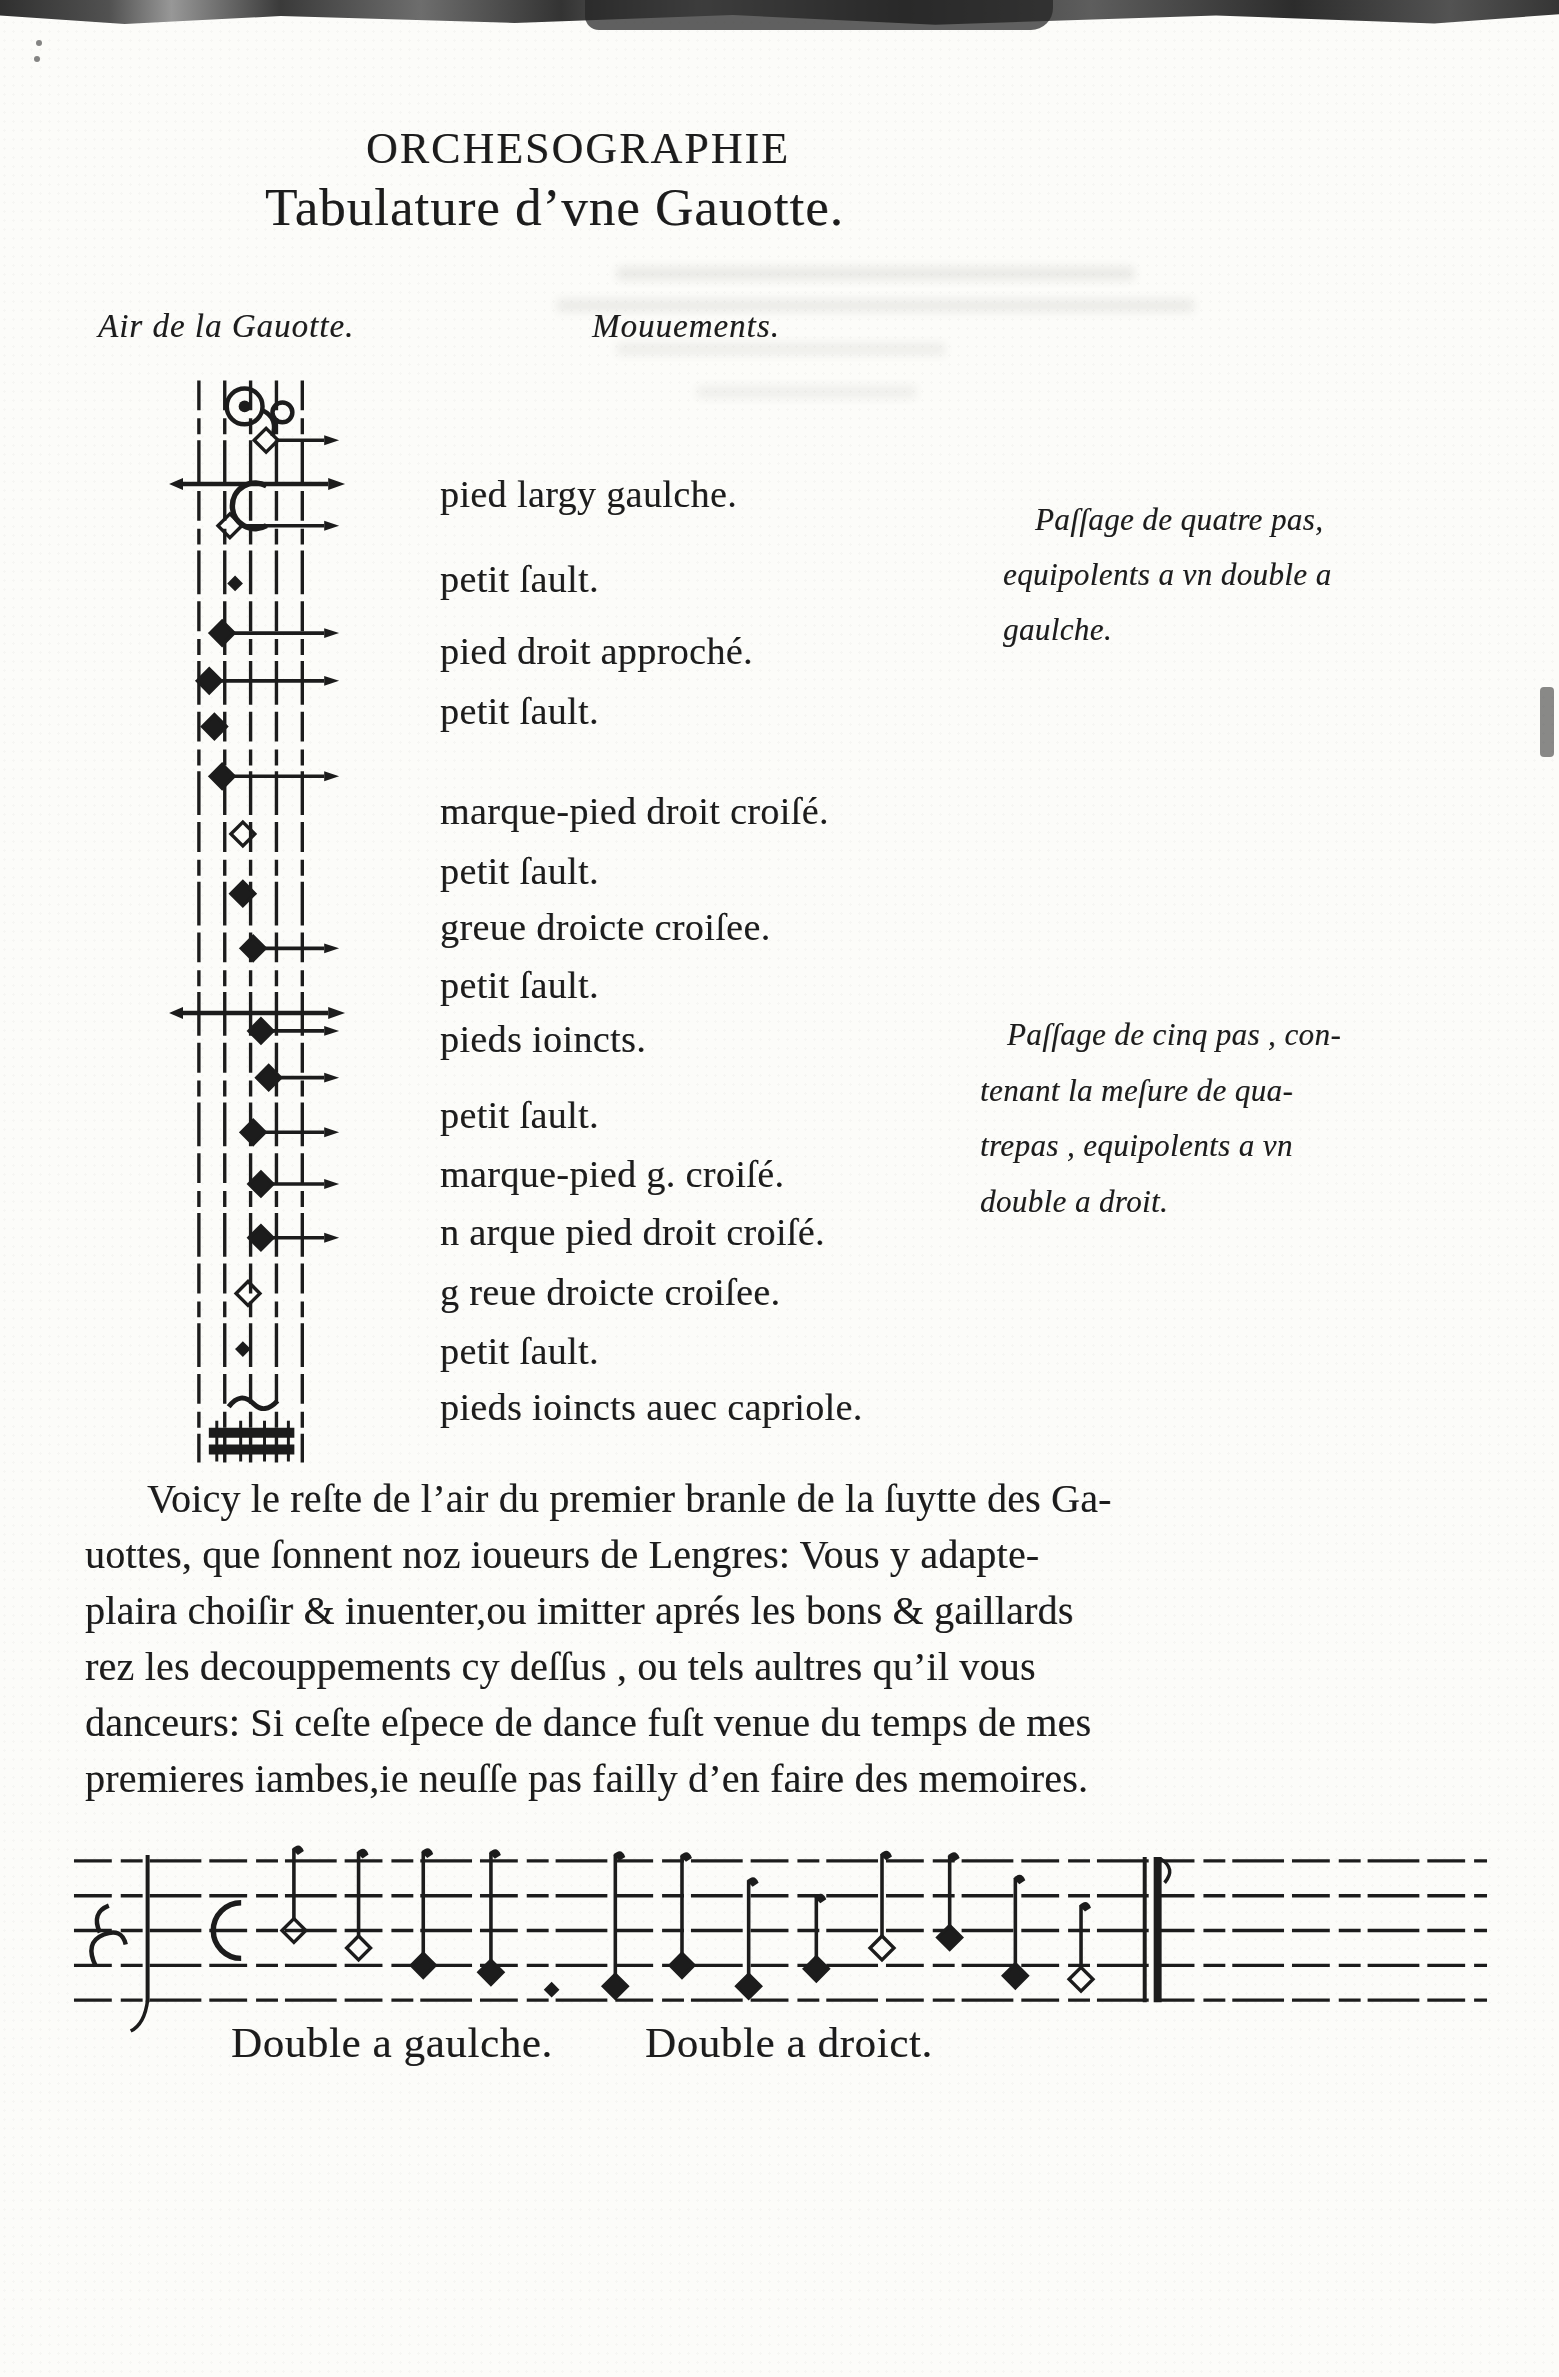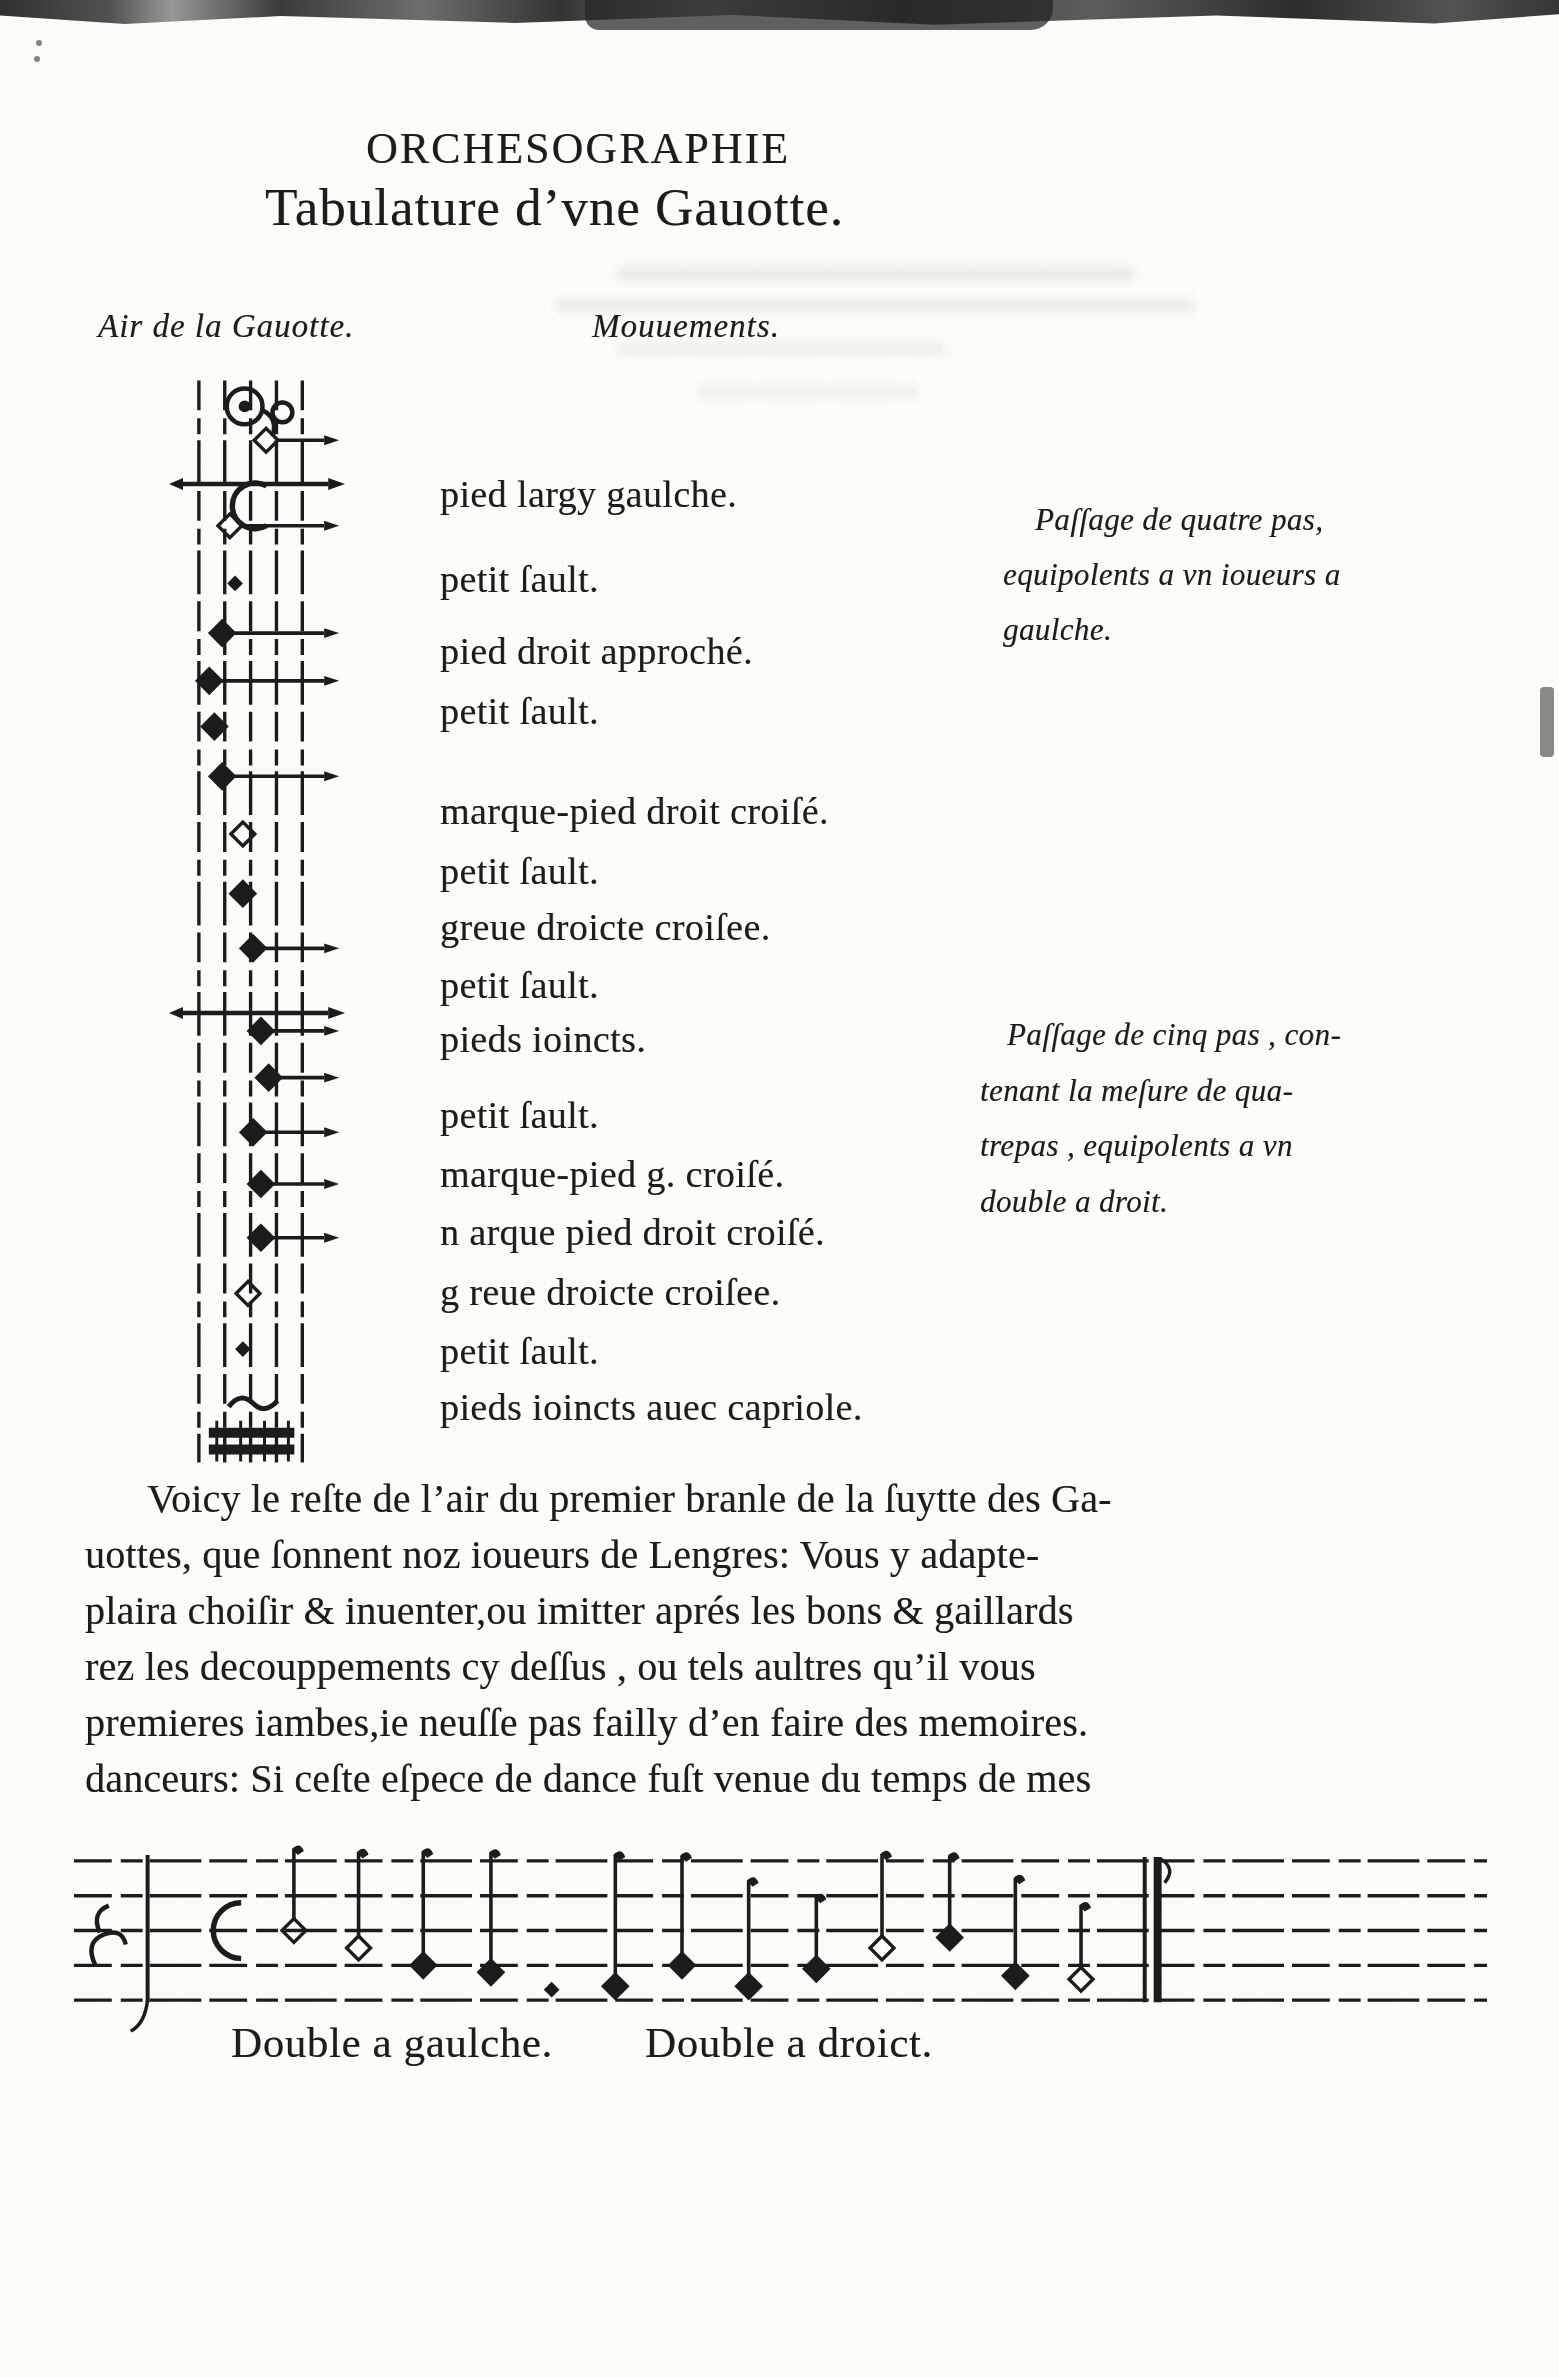--- a/index.html
+++ b/index.html
@@ -150,35 +150,35 @@
   <div class="mov ink" style="top:1017px">pieds ioincts.</div>
 
   <div class="mov ink" style="top:1093px">petit ſault.</div>
   <div class="mov ink" style="top:1152px">marque-pied g. croiſé.</div>
   <div class="mov ink" style="top:1210px">n arque pied droit croiſé.</div>
   <div class="mov ink" style="top:1270px">g reue droicte croiſee.</div>
   <div class="mov ink" style="top:1329px">petit ſault.</div>
   <div class="mov ink" style="top:1385px">pieds ioincts auec capriole.</div>
 
   <div class="ann ink" style="top:502px;left:1035px">Paſſage de quatre pas,</div>
-  <div class="ann ink" style="top:557px;left:1003px">equipolents a vn ioueurs a</div>
+  <div class="ann ink" style="top:557px;left:1003px">equipolents a vn double a</div>
   <div class="ann ink" style="top:612px;left:1003px">gaulche.</div>
 
   <div class="ann ink" style="top:1017px;left:1007px">Paſſage de cinq pas , con-</div>
   <div class="ann ink" style="top:1073px;left:980px">tenant la meſure de qua-</div>
   <div class="ann ink" style="top:1128px;left:980px">trepas , equipolents a vn</div>
   <div class="ann ink" style="top:1184px;left:980px">double a droit.</div>
 
   <div class="para ink">
     <div class="pline">Voicy le reſte de l’air du premier branle de la ſuytte des Ga-</div>
     <div class="pline">uottes, que ſonnent noz ioueurs de Lengres: Vous y adapte-</div>
     <div class="pline">plaira choiſir &amp; inuenter,ou imitter aprés les bons &amp; gaillards</div>
     <div class="pline">rez les decouppements cy deſſus , ou tels aultres qu’il vous</div>
+    <div class="pline">danceurs: Si ceſte eſpece de dance fuſt venue du temps de mes</div>
     <div class="pline">premieres iambes,ie neuſſe pas failly d’en faire des memoires.</div>
-    <div class="pline">danceurs: Si ceſte eſpece de dance fuſt venue du temps de mes</div>
   </div>
 
   <svg id="bstaff" width="1423" height="204" viewBox="0 0 1430 205">
     <g stroke="#1c1c1c" fill="none" stroke-width="4.5">
       <path d="M 26 134 q -12 -24 8 -32 q 18 -7 22 10"></path>
       <path d="M 30 100 q -9 -20 9 -27"></path>
     </g>
     <g>
       <path d="M 172 70 A 28 28 0 1 0 172 126" stroke="#1c1c1c" fill="none" stroke-width="5.5"></path>
     </g>

